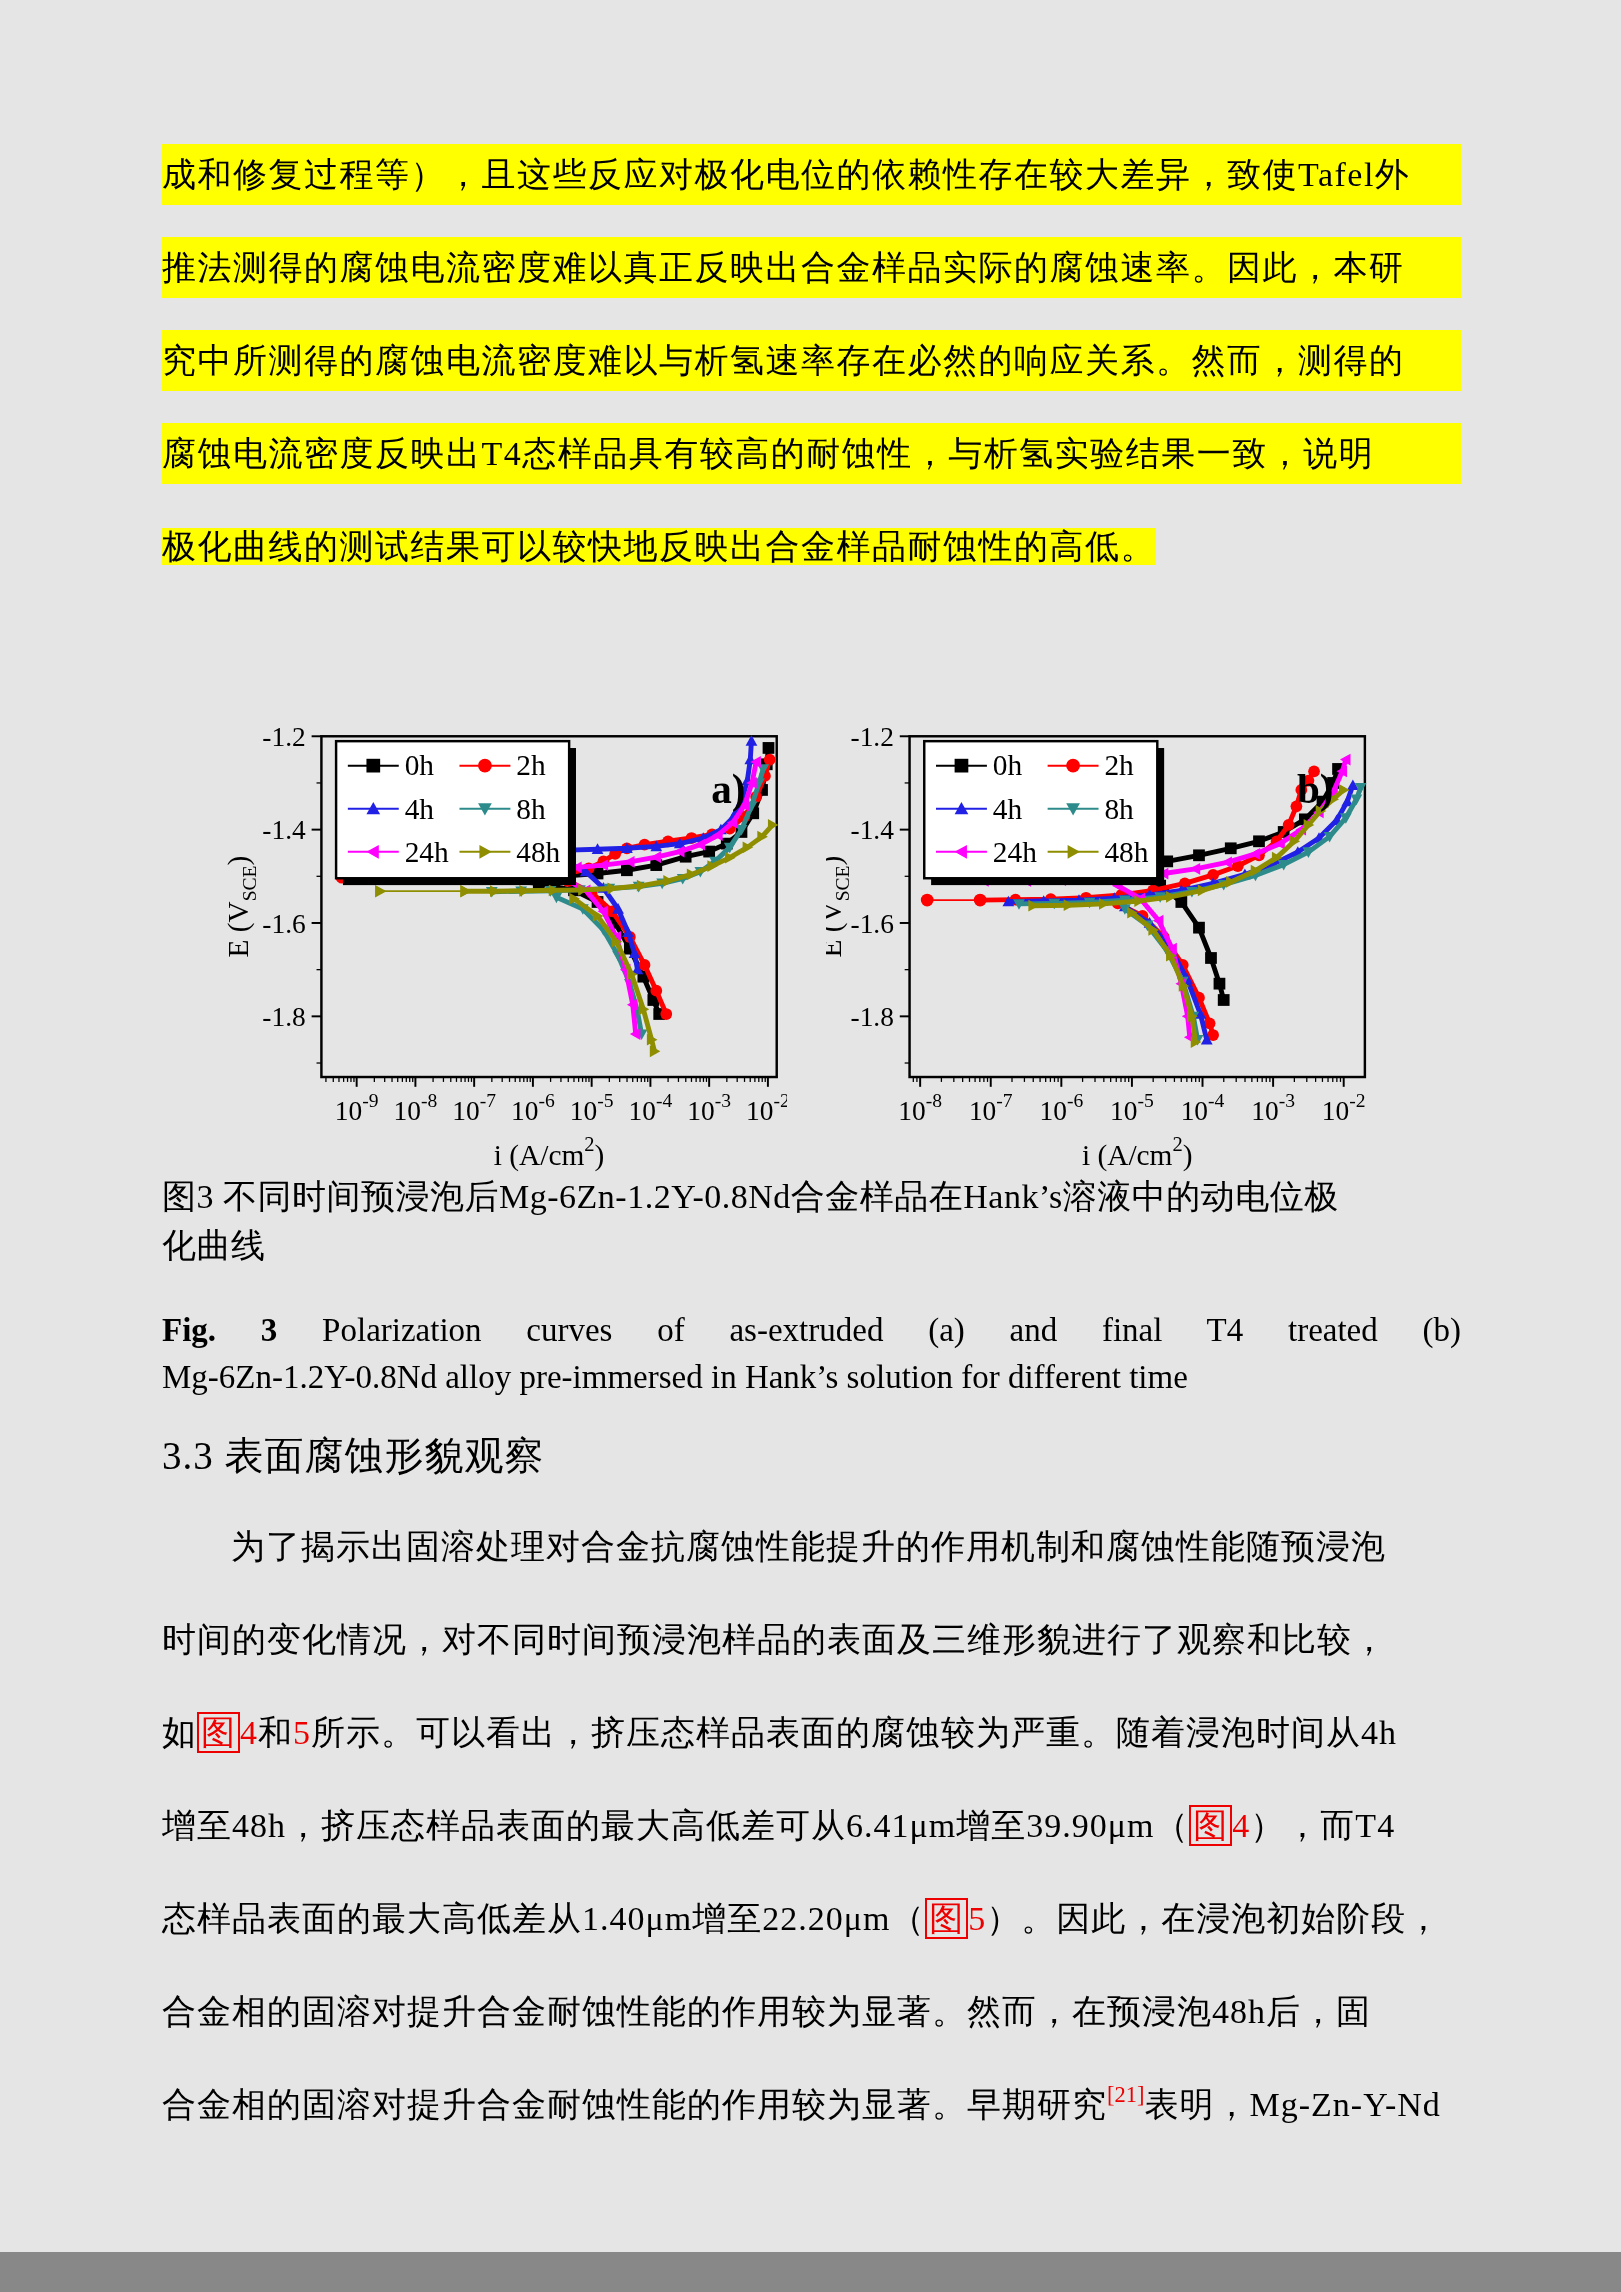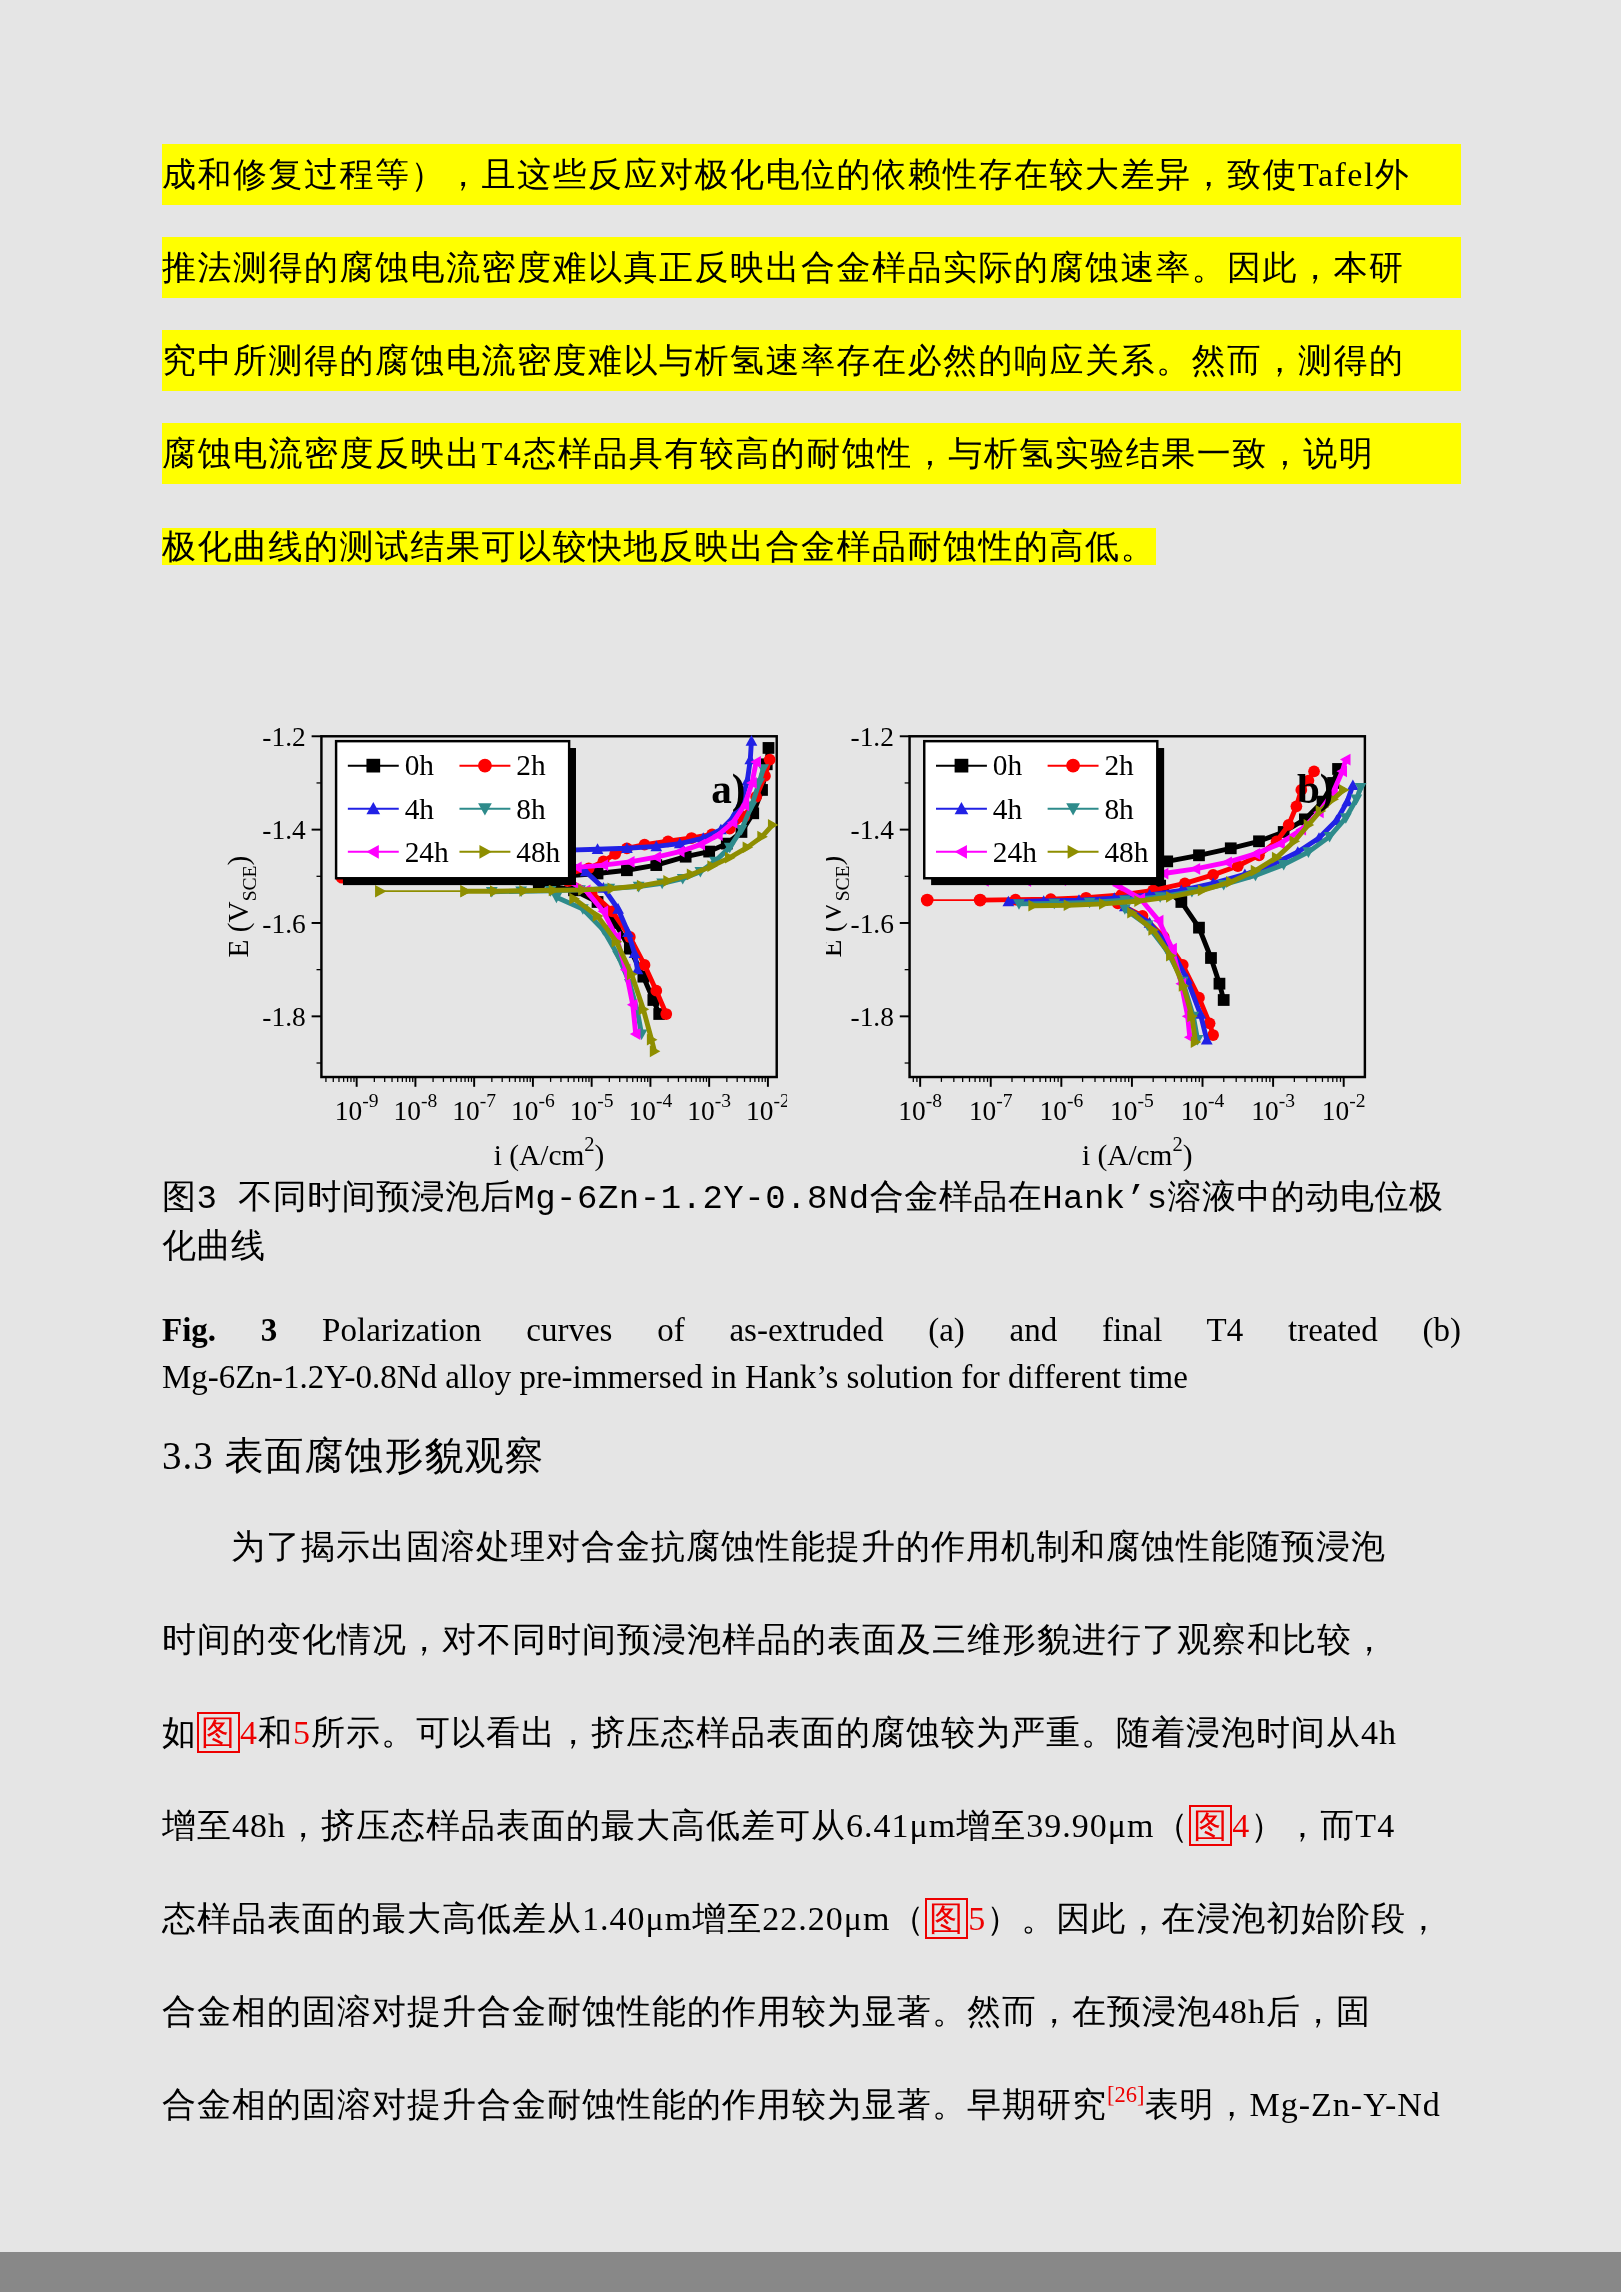--- a/index.html
+++ b/index.html
@@ -9,21 +9,21 @@
   
   #para1{position:absolute;left:162px;top:144px;width:1299px;}
   .hline{height:61px;line-height:61px;margin-bottom:32px;font-size:34px;letter-spacing:1.5px;white-space:nowrap;}
   .hl{background:#ffff00;}
   .hl.full{display:inline-block;width:100%;}
 
   
   #chartA{position:absolute;left:223px;top:702px;}
   #chartB{position:absolute;left:826px;top:702px;}
 
-  .cap-cn{position:absolute;left:162px;width:1299px;font-size:34px;letter-spacing:0.5px;white-space:nowrap;font-family:Liberation Mono, monospace;}
+  .cap-cn{position:absolute;left:162px;width:1299px;font-size:34px;letter-spacing:0.5px;white-space:nowrap;}
   #capcn1{top:1174px;}
   #capcn2{top:1223px;}
   .cap-en{position:absolute;left:162px;width:1299px;font-size:33px;margin-top:36px;}
   #capen1{top:1276px;text-align:justify;text-align-last:justify;}
   #capen2{top:1323px;}
   .bold{font-weight:bold;}
 
   #heading{position:absolute;left:162px;top:1429px;width:1299px;font-size:39px;letter-spacing:1px;}
 
   
@@ -613,17 +613,17 @@
 
   <div id="heading">3.3  表面腐蚀形貌观察</div>
 
   <div id="para2">
       <div class="bodyline indent"><span>为了揭示出固溶处理对合金抗腐蚀性能提升的作用机制和腐蚀性能随预浸泡</span></div>
       <div class="bodyline"><span>时间的变化情况，对不同时间预浸泡样品的表面及三维形貌进行了观察和比较，</span></div>
       <div class="bodyline"><span>如</span><span class="figref-box">图</span><span class="figref">4</span><span>和</span><span class="figref">5</span><span>所示。可以看出，挤压态样品表面的腐蚀较为严重。随着浸泡时间从4h</span></div>
       <div class="bodyline"><span>增至48h，挤压态样品表面的最大高低差可从6.41μm增至39.90μm（</span><span class="figref-box">图</span><span class="figref">4</span><span>），而T4</span></div>
       <div class="bodyline"><span>态样品表面的最大高低差从1.40μm增至22.20μm（</span><span class="figref-box">图</span><span class="figref">5</span><span>）。因此，在浸泡初始阶段，</span></div>
       <div class="bodyline"><span>合金相的固溶对提升合金耐蚀性能的作用较为显著。然而，在预浸泡48h后，固</span></div>
-      <div class="bodyline"><span>合金相的固溶对提升合金耐蚀性能的作用较为显著。早期研究</span><span class="supref">[26]</span><span>表明，Mg-Zn-Y-Nd</span></div>
+      <div class="bodyline"><span>合金相的固溶对提升合金耐蚀性能的作用较为显著。早期研究</span><span class="supref">[21]</span><span>表明，Mg-Zn-Y-Nd</span></div>
     </div>
 
 </div>
 
 
 </body></html>

